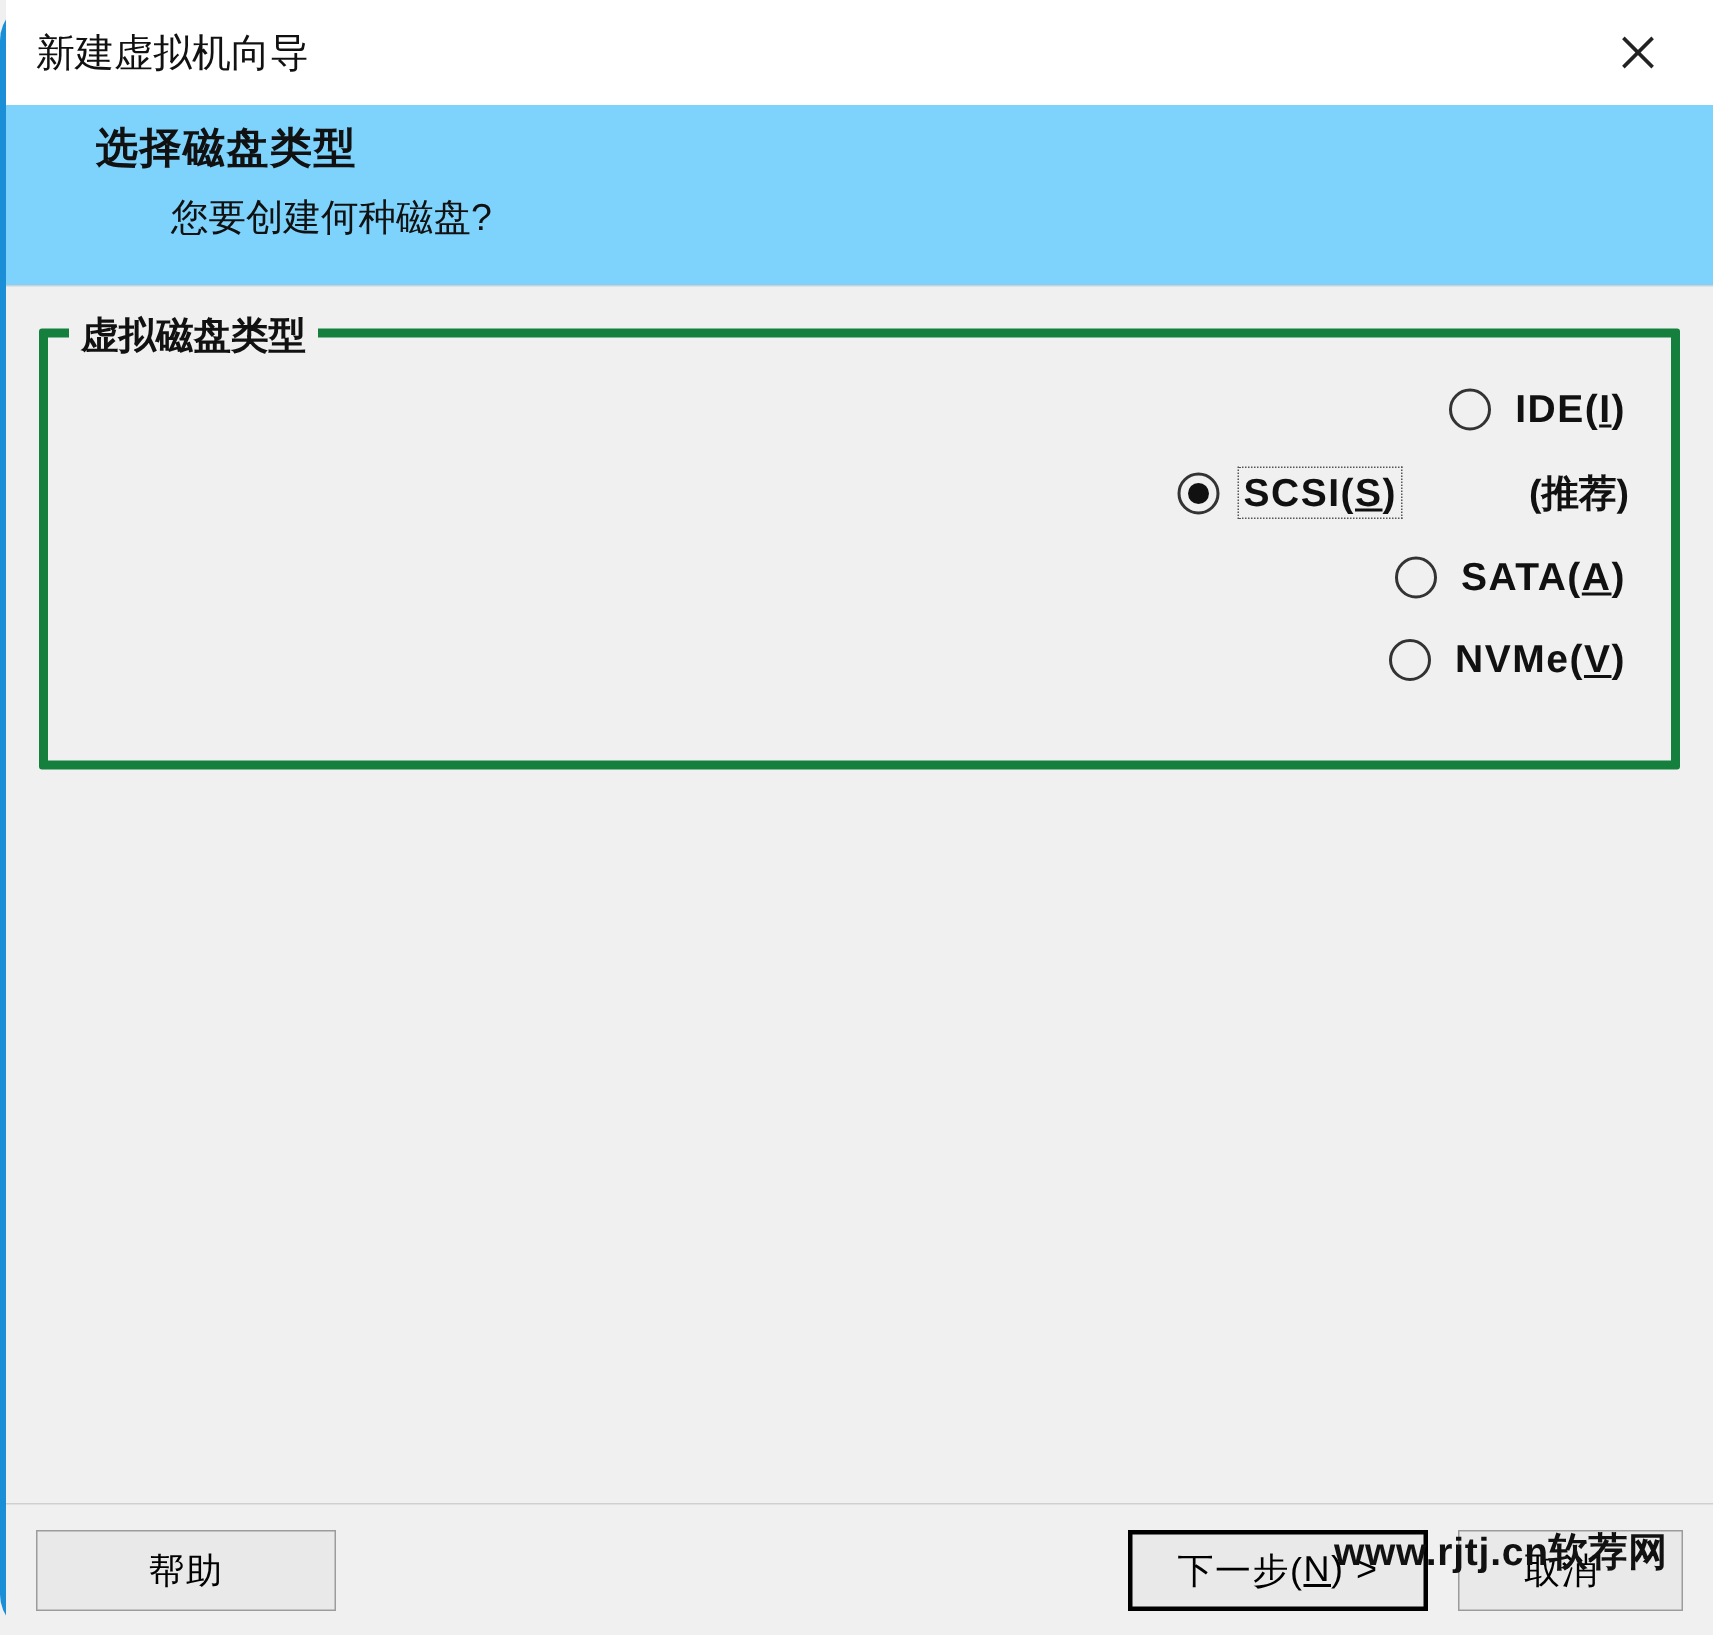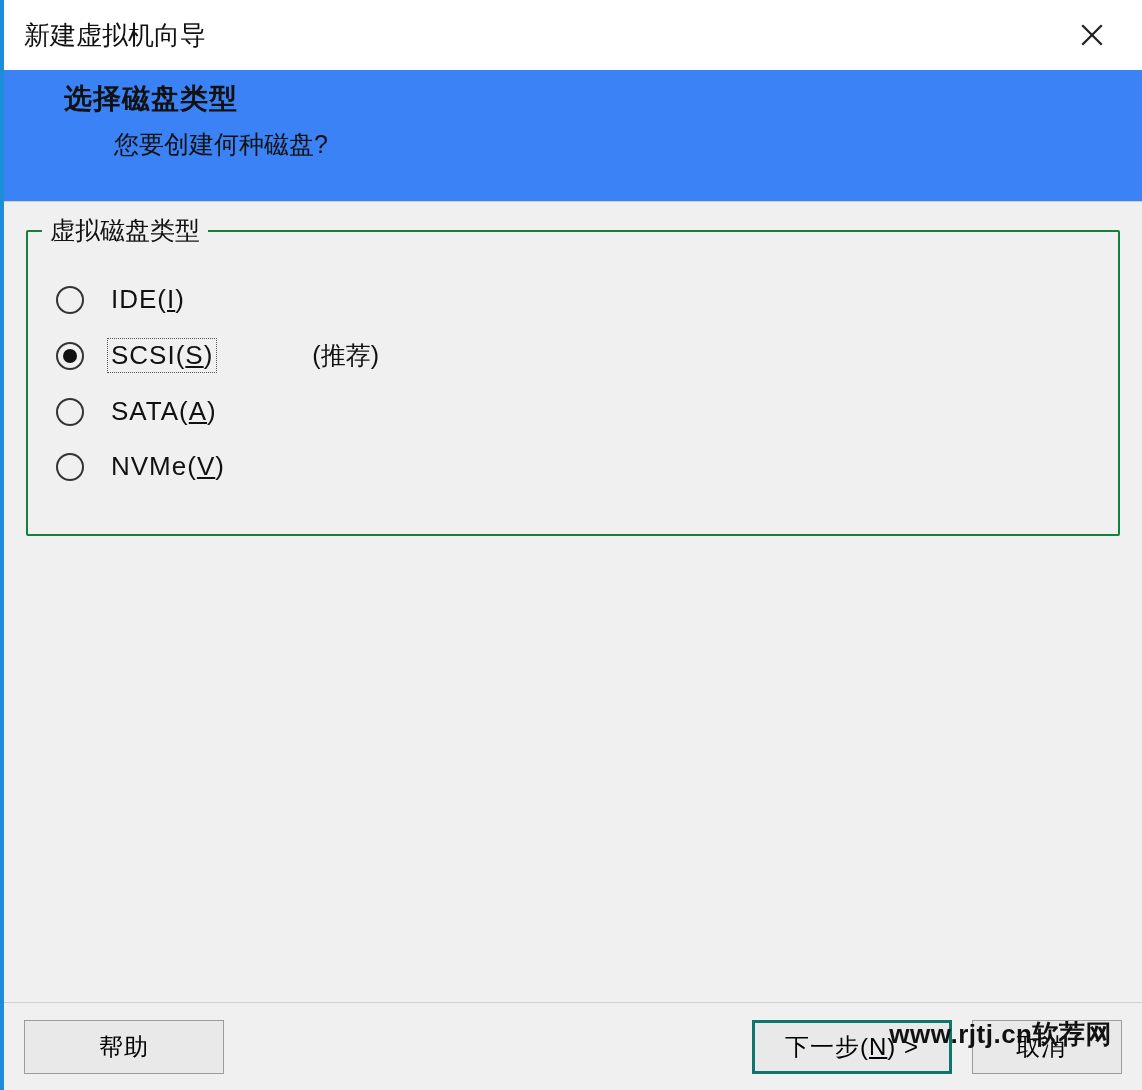--- a/index.html
+++ b/index.html
@@ -10,20 +10,21 @@
     background: #f0f0f0;
     color: #111;
   }
   .window {
     width: 1142px; height: 1090px;
     background: #f0f0f0;
     border-left: 4px solid #1a8fd8;
     position: relative;
     display: flex;
     flex-direction: column;
+    border-radius: 27px;
   }
   .titlebar {
     height: 70px;
     background: #ffffff;
     display: flex;
     align-items: center;
     justify-content: space-between;
     padding: 0 28px 0 20px;
   }
   .titlebar-title {
@@ -33,22 +34,22 @@
     width: 44px; height: 44px;
     display: flex; align-items: center; justify-content: center;
     cursor: pointer;
     font-size: 30px;
     color: #222;
   }
   .close-btn svg { width: 26px; height: 26px; }
   .close-btn svg line { stroke: #222; stroke-width: 2.2; }
 
   .header-area {
-    background: #3b82f6;
-    padding: 10px 0 40px 60px;
+    background: #7dd3fc;
+    padding: 10px 0 29px 60px;
     border-bottom: 1px solid #cfcfcf;
   }
   .header-title {
     font-size: 28px;
     font-weight: 700;
     margin: 0 0 10px 0;
     letter-spacing: 1px;
   }
   .header-subtitle {
     font-size: 25px;
@@ -57,39 +58,41 @@
   }
 
   .body-area {
     flex: 1 1 auto;
     padding: 28px 22px 0 22px;
     background: #f0f0f0;
   }
 
   .groupbox {
     position: relative;
-    border: 2px solid #15803d;
+    border: 6px solid #15803d;
     border-radius: 2px;
-    padding: 52px 28px 36px 28px;
+    padding: 32px 28px 36px 28px;
+    font-weight: bold;
   }
   .groupbox-legend {
     position: absolute;
     top: -18px;
     left: 14px;
     background: #f0f0f0;
     padding: 0 8px;
     font-size: 25px;
   }
 
   .radio-row {
     display: flex;
     align-items: center;
-    gap: 25px;
+    gap: 14px;
     margin: 0 0 24px 0;
     font-size: 26px;
+    justify-content: flex-end;
   }
   .radio-row:last-child { margin-bottom: 16px; }
 
   .radio-circle {
     width: 28px; height: 28px;
     border: 2px solid #333;
     border-radius: 50%;
     display: inline-flex;
     align-items: center; justify-content: center;
     flex-shrink: 0;
@@ -134,21 +137,21 @@
     border: 1px solid #9c9c9c;
     background: #e9e9e9;
     font-size: 24px;
     display: inline-flex;
     align-items: center; justify-content: center;
     cursor: pointer;
     letter-spacing: 1px;
   }
   .btn.help { min-width: 200px; }
   .btn.primary {
-    border: 3px solid #0f766e;
+    border: 3px solid #000000;
     background: #e9e9e9;
     margin-left: 12px;
   }
   .btn.cancel { min-width: 150px; padding-left: 12px; }
 
   .watermark {
     position: absolute;
     right: 30px;
     bottom: 38px;
     font-size: 26px;

